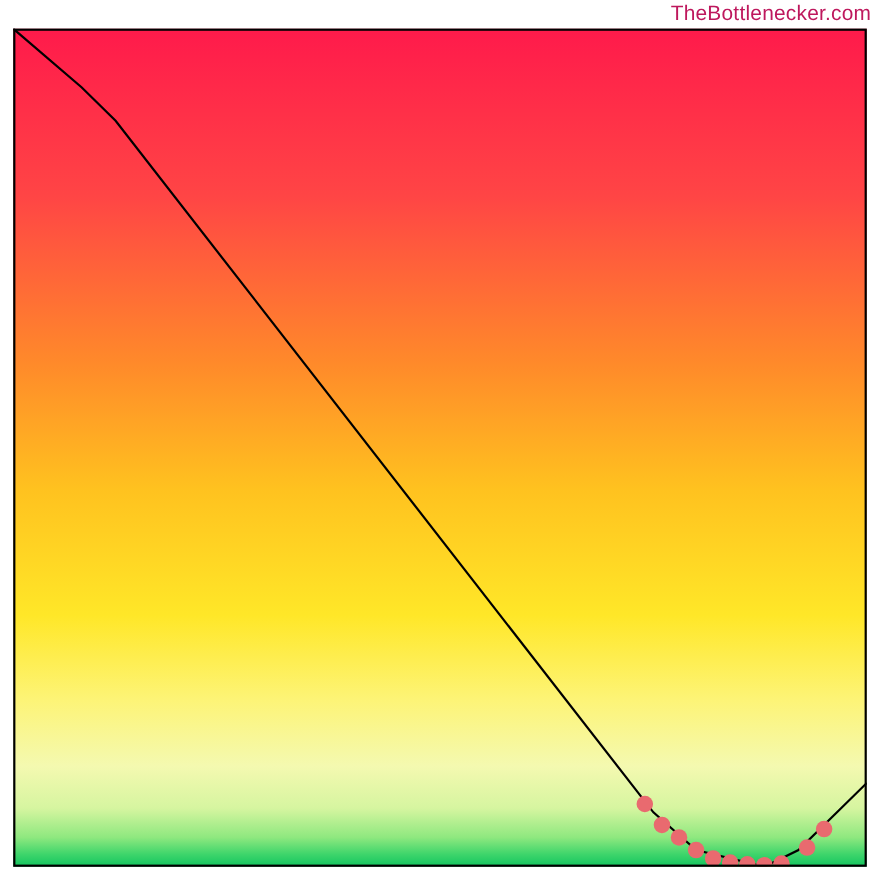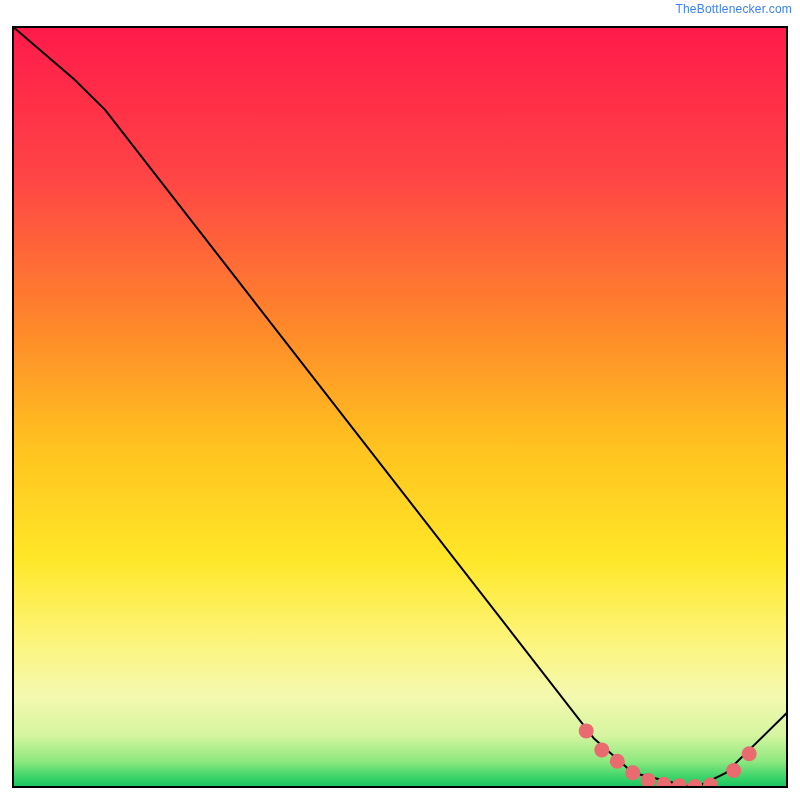--- a/index.html
+++ b/index.html
@@ -13,22 +13,22 @@
   }
   .frame {
     position: relative;
     width: 800px;
     height: 800px;
   }
   .attribution {
     position: absolute;
     top: 2px;
     right: 8px;
-    font-size: 12px;
-    color: #3b82f6;
+    font-size: 19px;
+    color: #be185d;
     font-weight: 400;
     letter-spacing: 0.2px;
     z-index: 5;
   }
   .plot-box {
     position: absolute;
     left: 12px;
     top: 26px;
     width: 776px;
     height: 762px;

